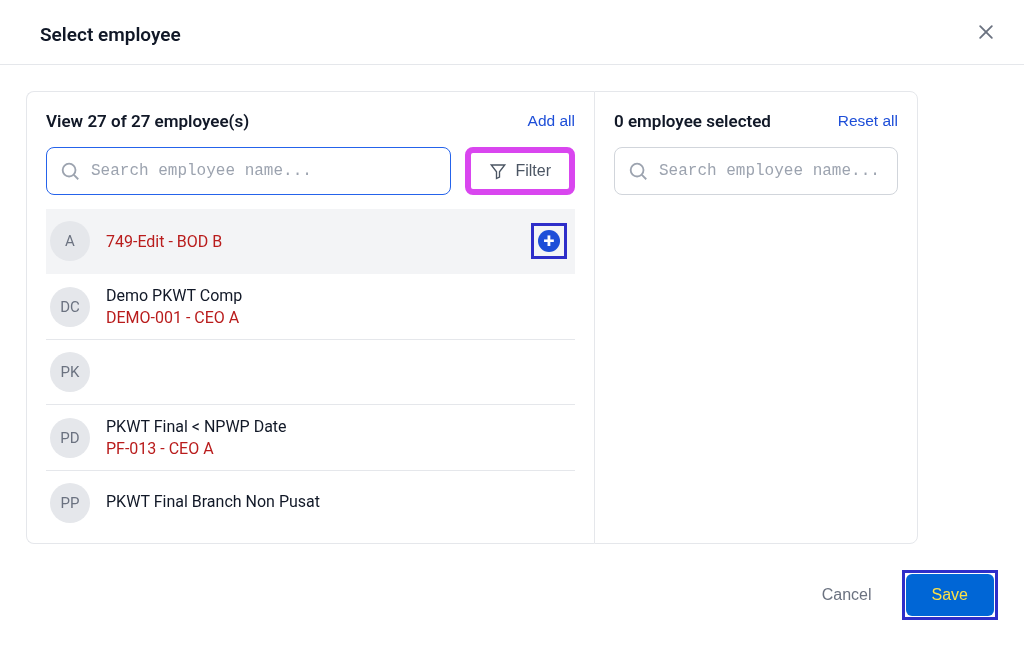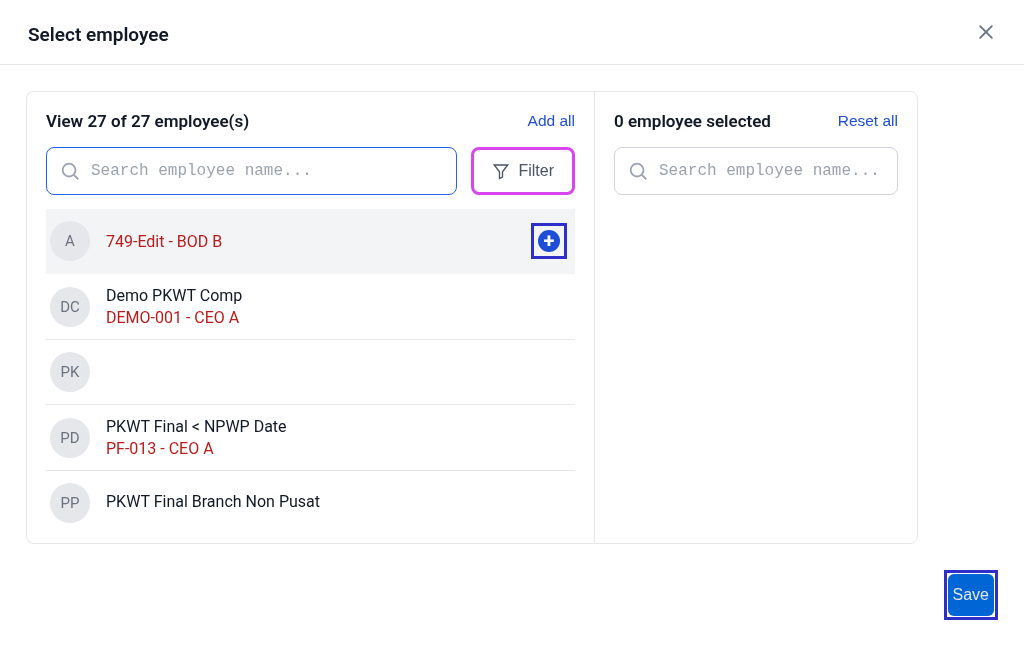--- a/index.html
+++ b/index.html
@@ -1,54 +1,54 @@
 <!DOCTYPE html>
 <html><head>
 <meta charset="utf-8">
 <style>
   * { box-sizing: border-box; margin: 0; padding: 0; }
   html, body { width: 1024px; height: 663px; font-family: -apple-system, BlinkMacSystemFont, "Segoe UI", Roboto, Arial, sans-serif; background: #fff; color: #1f2937; }
   .modal-header { display: flex; align-items: center; justify-content: space-between; padding: 22px 28px 18px 28px; border-bottom: 1px solid #e5e7eb; }
-  .modal-title { font-size: 19px; font-weight: 600; color: #111827; }
+  .modal-title { font-size: 19px; font-weight: 600; color: #111827; margin-left: 12px; }
   .close-btn { cursor: pointer; color: #6b7280; }
   .close-btn svg { width: 20px; height: 20px; }
   .panels { display: flex; padding: 26px; gap: 0; height: 505px; }
   .panel { border: 1px solid #e5e7eb; border-radius: 8px; padding: 19px 19px 0 19px; display: flex; flex-direction: column; }
   .panel.left { width: 568px; border-top-right-radius: 0; border-bottom-right-radius: 0; border-right: none; }
   .panel.right { width: 324px; border-top-left-radius: 0; border-bottom-left-radius: 0; }
   .panel-head { display: flex; align-items: center; justify-content: space-between; margin-bottom: 16px; }
   .panel-title { font-size: 17px; font-weight: 600; color: #111827; }
   .link-btn { color: #1d4ed8; font-size: 15.5px; cursor: pointer; background: none; border: none; font-weight: 400; margin-left: 16px; }
   .search-row { display: flex; gap: 14px; margin-bottom: 14px; }
   .search-box { flex: 1; display: flex; align-items: center; border: 1.5px solid #2563eb; border-radius: 8px; height: 48px; padding: 0 12px; background: #fff; }
   .panel.right .search-box { border: 1px solid #d1d5db; }
   .search-box svg { width: 22px; height: 22px; color: #9ca3af; margin-right: 10px; flex-shrink:0; }
   .search-input { border: none; outline: none; font-size: 16px; color: #3b82f6; width: 100%; background: transparent; font-family: Liberation Mono, monospace; }
   .search-input::placeholder { color: #9ca3af; }
-  .filter-btn { display: flex; align-items: center; gap: 8px; border: 3px solid #d946ef; border-radius: 8px; height: 48px; padding: 0 18px; background:#fff; cursor:pointer; color:#4b5563; font-size:16px;}
+  .filter-btn { display: flex; align-items: center; gap: 8px; border: 6px solid #d946ef; border-radius: 8px; height: 48px; padding: 0 18px; background:#fff; cursor:pointer; color:#4b5563; font-size:16px;}
   .filter-btn svg { width:18px; height:18px; }
   .list-wrap { flex:1; overflow:hidden; display:flex; }
   .list { flex:1; overflow-y: scroll; max-height: 330px; }
   .list::-webkit-scrollbar { width: 17px; }
   .list::-webkit-scrollbar-track { background: #f3f4f6; }
   .list::-webkit-scrollbar-thumb { background: #c7c9cc; border: 4px solid #f3f4f6; border-radius: 9px; }
   .list::-webkit-scrollbar-button:single-button { background: #f3f4f6; height:17px; display:block; }
   .item { display:flex; align-items:center; padding: 12px 4px 12px 4px; border-bottom: 1px solid #e5e7eb; position: relative; }
   .item.hover { background:#f3f4f6; border-bottom-color: transparent; }
   .item:last-child { border-bottom:none; }
   .avatar { width:40px; height:40px; border-radius:50%; background:#e5e7eb; color:#6b7280; display:flex; align-items:center; justify-content:center; font-size:15px; flex-shrink:0; margin-right:16px; }
   .item-text { flex:1; min-width:0; }
   .item-name { font-size:16px; color:#111827; margin-bottom:3px; }
   .item-sub { font-size:16px; color:#b91c1c; }
   .add-icon-wrap { width:36px; height:36px; display:flex; align-items:center; justify-content:center; border:3px solid #2e2ec9; margin-right:4px; }
   .add-icon { width:22px; height:22px; border-radius:50%; background:#1d4ed8; color:#fff; display:flex; align-items:center; justify-content:center; font-size:20px; line-height:1; font-weight:700;}
   .modal-footer { display:flex; justify-content:flex-end; align-items:center; gap:16px; padding: 0 26px 12px 26px; }
   .cancel-btn { color:#6b7280; font-size:16px; background:none; border:none; cursor:pointer; padding:10px 14px;}
   .save-wrap { border: 3px solid #2e2ec9; padding:1px;}
-  .save-btn { background:#0066d6; color:#e5e5e5; font-size:16px; font-weight:500; border:none; border-radius:6px; padding: 12px 5px; cursor:pointer; }
+  .save-btn { background:#0066d6; color:#fde047; font-size:16px; font-weight:500; border:none; border-radius:6px; padding: 12px 26px; cursor:pointer; }
 </style>
 </head>
 <body>
 
 <div class="modal-header">
   <div class="modal-title">Select employee</div>
   <div class="close-btn">
     <svg viewBox="0 0 24 24" fill="none" stroke="currentColor" stroke-width="2.2" stroke-linecap="round">
         <line x1="5" y1="5" x2="19" y2="19"></line>
         <line x1="19" y1="5" x2="5" y2="19"></line>
@@ -127,16 +127,17 @@
             <circle cx="11" cy="11" r="7"></circle>
             <line x1="21" y1="21" x2="16.2" y2="16.2"></line>
           </svg>
         <input class="search-input" placeholder="Search employee name..." style="">
       </div>
     </div>
   </div>
 </div>
 
 <div class="modal-footer">
+  <button class="cancel-btn">Cancel</button>
   <div class="save-wrap">
     <button class="save-btn">Save</button>
   </div>
 </div>
 
 </body></html>

